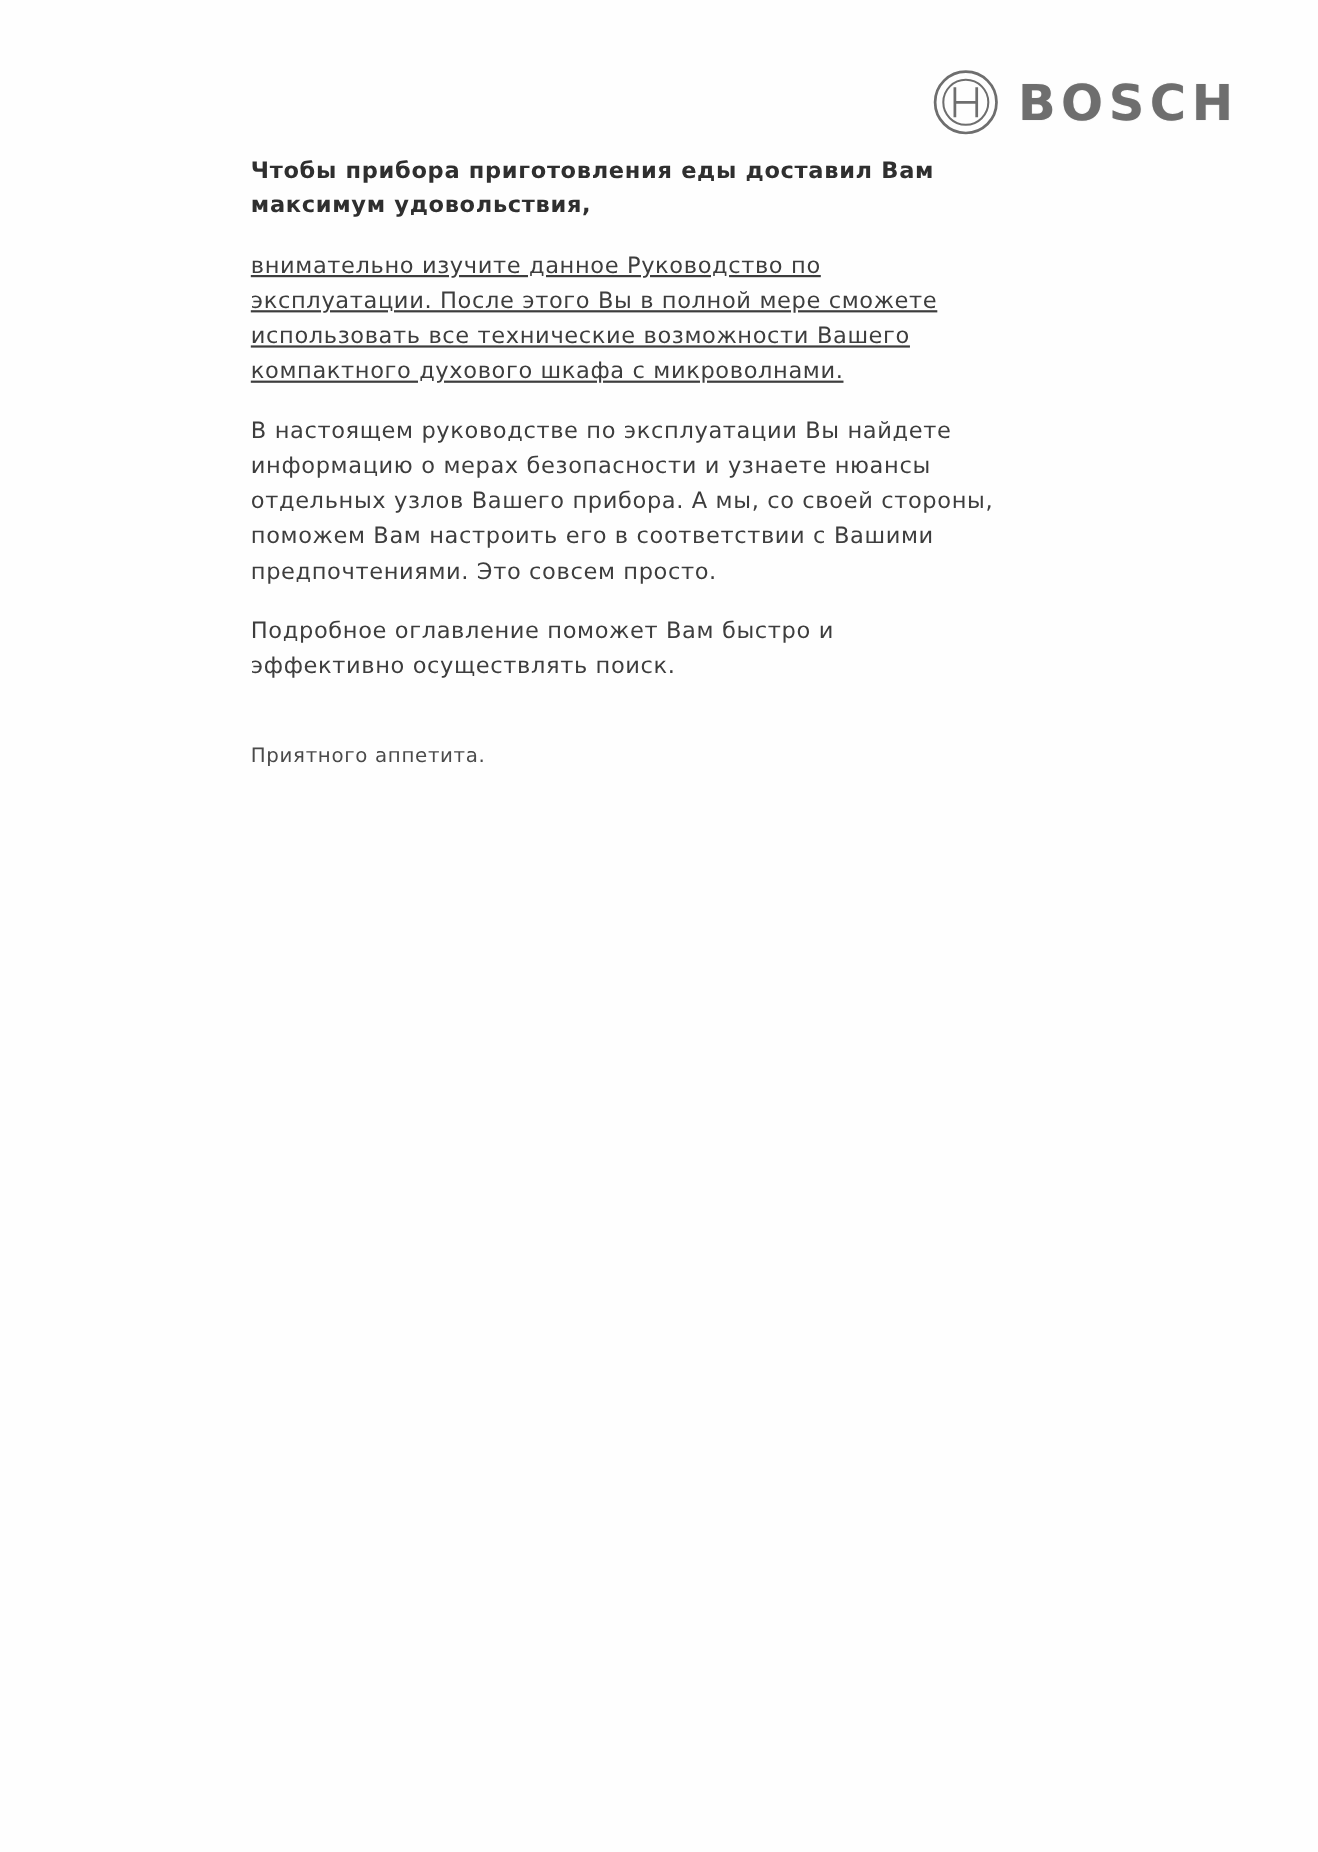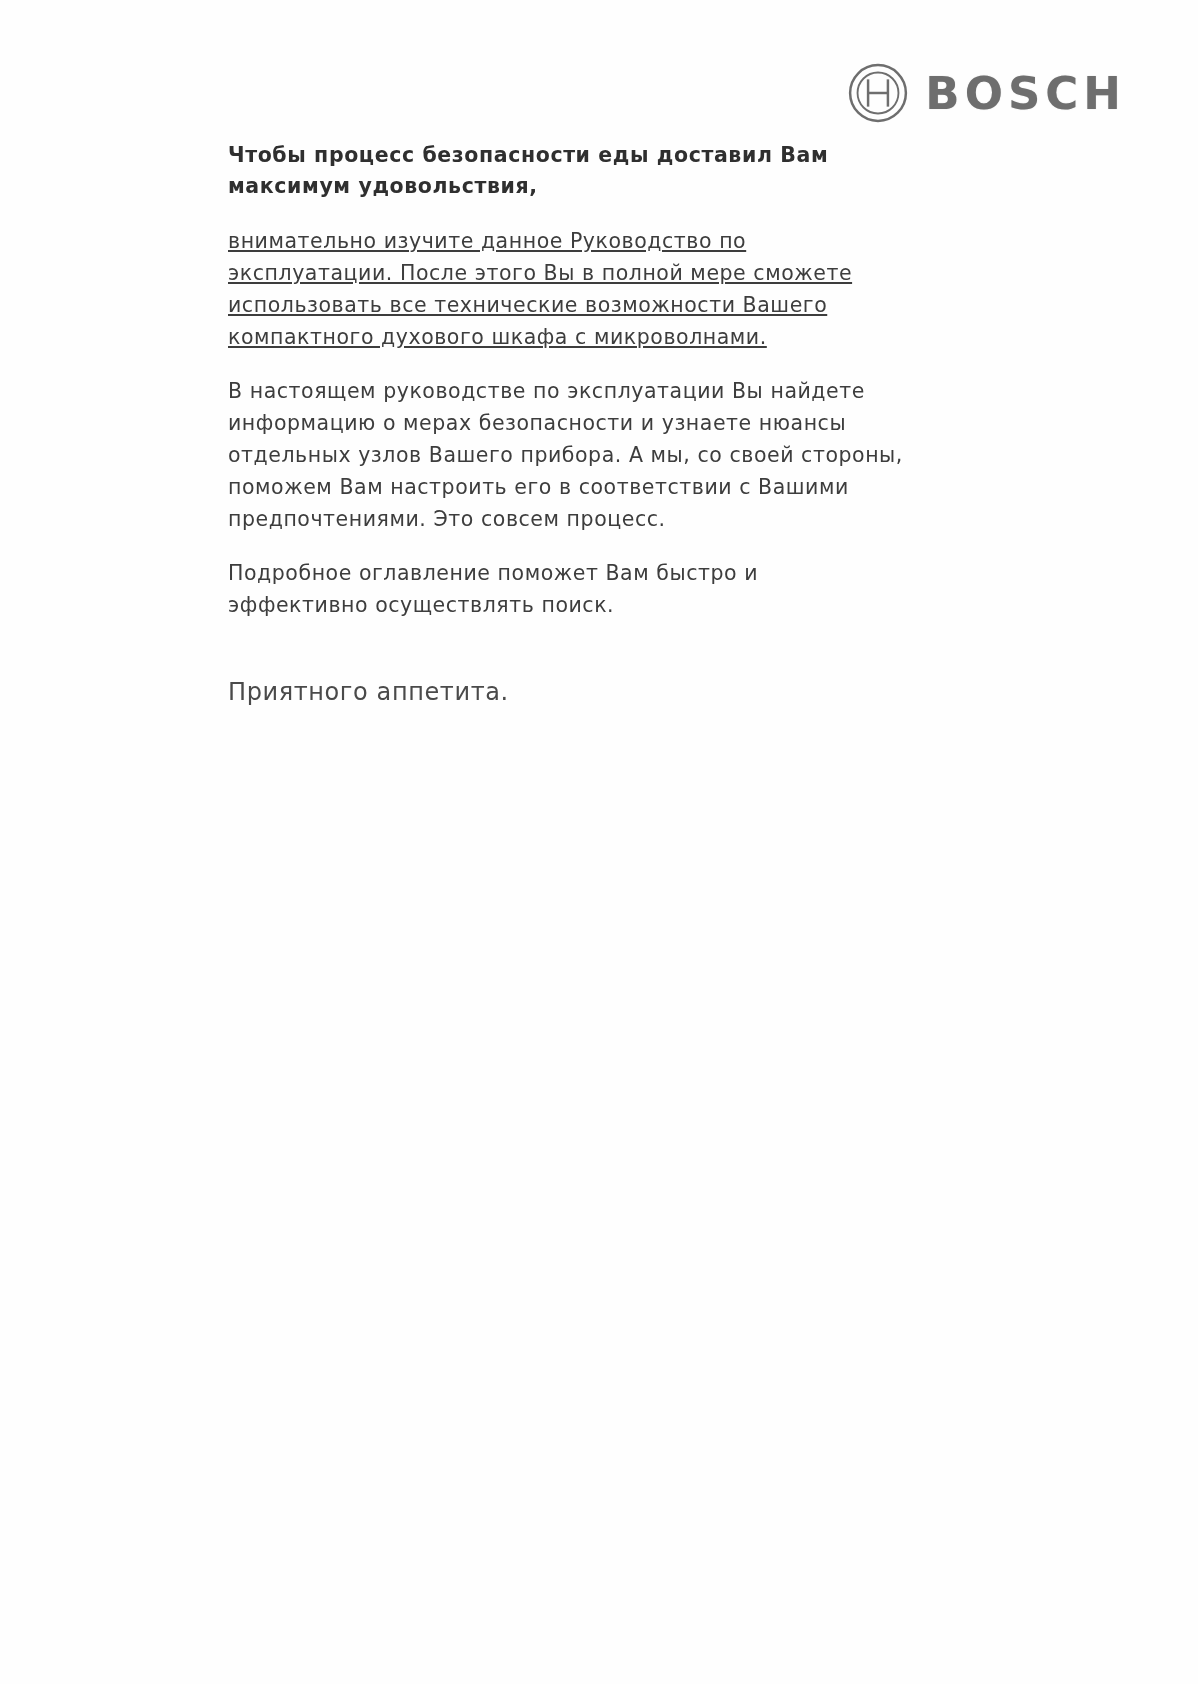--- a/index.html
+++ b/index.html
@@ -64,21 +64,21 @@
     font-size: 20.5px;
     line-height: 1.56;
     letter-spacing: 0.55px;
     color: #3d3d3d;
     margin: 0 0 22px 0;
   }
   p.para:last-of-type {
     margin-bottom: 0;
   }
   .closing {
-    font-size: 24px;
+    font-size: 18px;
     line-height: 1.56;
     letter-spacing: 0.6px;
     color: #4a4a4a;
     margin-top: 52px;
   }
   .w-1 { max-width: 640px; }
   .w-2 { max-width: 690px; text-decoration: underline; }
   .w-3 { max-width: 690px; }
   .w-4 { max-width: 655px; }
   .w-5 { max-width: 600px; }
@@ -93,20 +93,20 @@
       <circle cx="50" cy="50" r="45" fill="none" stroke="#6e6e6e" stroke-width="4"></circle>
       <circle cx="50" cy="50" r="33" fill="none" stroke="#6e6e6e" stroke-width="3"></circle>
       <path d="M34 28 L34 72" fill="none" stroke="#6e6e6e" stroke-width="4"></path>
       <path d="M66 28 L66 72" fill="none" stroke="#6e6e6e" stroke-width="4"></path>
       <path d="M34 50 L66 50" fill="none" stroke="#6e6e6e" stroke-width="4"></path>
     </svg>
     <div class="brand-word">BOSCH</div>
   </div>
 
   <div class="content">
-    <p class="lede w-1">Чтобы процесс безопасности еды доставил Вам максимум удовольствия,</p>
+    <p class="lede w-1">Чтобы прибора приготовления еды доставил Вам максимум удовольствия,</p>
     <p class="para w-2">внимательно изучите данное Руководство по эксплуатации. После этого Вы в полной мере сможете использовать все технические возможности Вашего компактного духового шкафа с микроволнами.</p>
-    <p class="para w-3">В настоящем руководстве по эксплуатации Вы найдете информацию о мерах безопасности и узнаете нюансы отдельных узлов Вашего прибора. А мы, со своей стороны, поможем Вам настроить его в соответствии с Вашими предпочтениями. Это совсем процесс.</p>
+    <p class="para w-3">В настоящем руководстве по эксплуатации Вы найдете информацию о мерах безопасности и узнаете нюансы отдельных узлов Вашего прибора. А мы, со своей стороны, поможем Вам настроить его в соответствии с Вашими предпочтениями. Это совсем просто.</p>
     <p class="para w-5">Подробное оглавление поможет Вам быстро и эффективно осуществлять поиск.</p>
     <p class="closing">Приятного аппетита.</p>
   </div>
 
 </div>
 
 </body></html>

